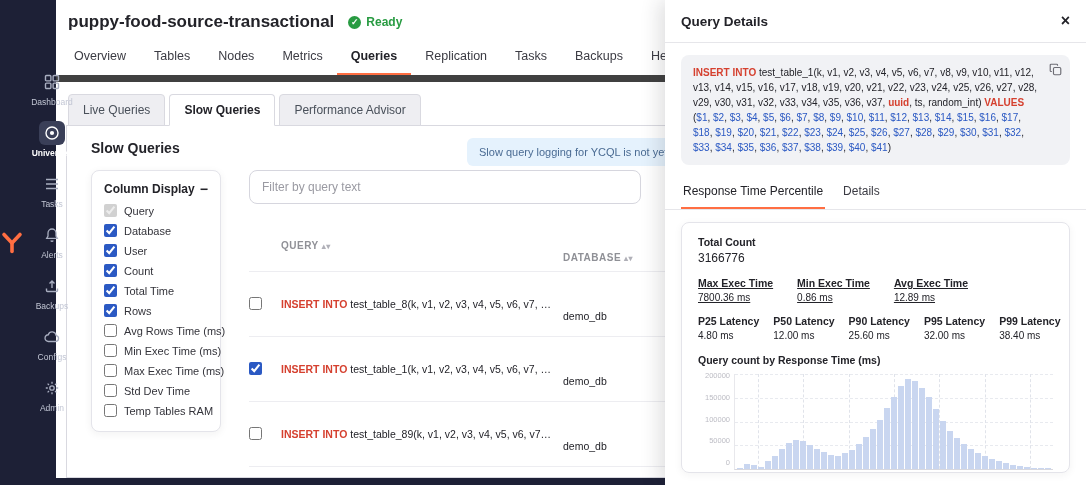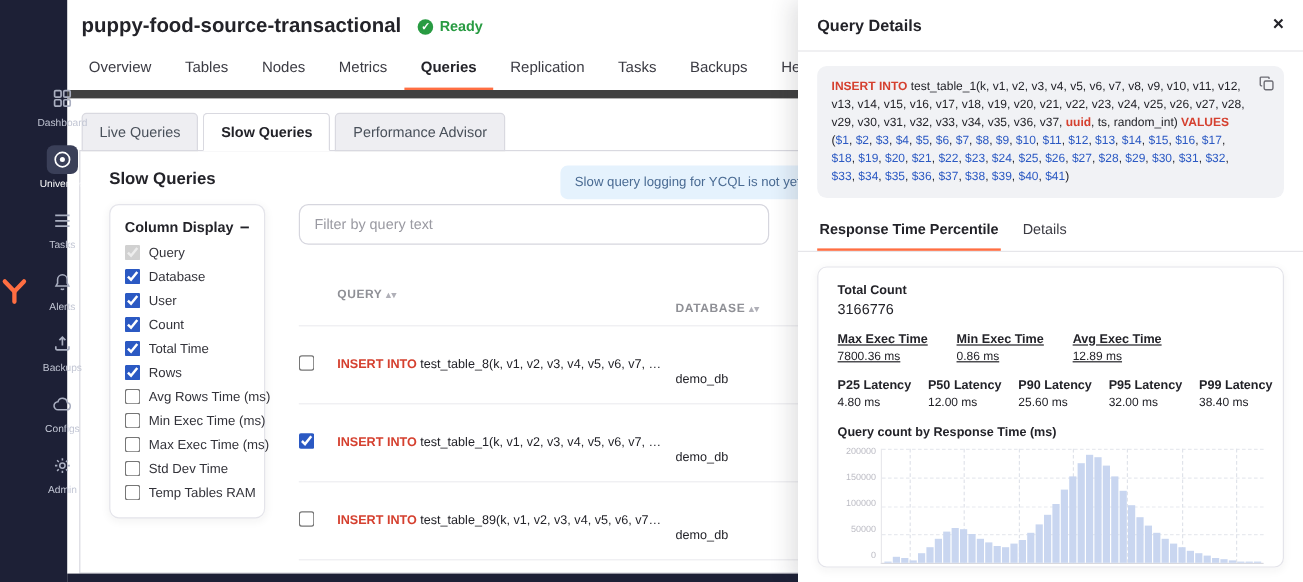--- a/index.html
+++ b/index.html
@@ -8,21 +8,21 @@
 
   
   .sidebar { position:absolute; left:0; top:0; width:56px; height:100%; background:#1d2036; display:flex; flex-direction:row; align-items:center; z-index:5; }
   .logo { width:56px; height:46px; display:flex; align-items:center; justify-content:center; cursor:pointer; }
   .nav { display:flex; flex-direction:column; width:56px; }
   .nav-item { width:56px; padding:6px 0 8px; display:flex; flex-direction:column; align-items:center; gap:3px; color:#a9aec0; cursor:pointer; }
   .nav-icon { width:26px; height:24px; border-radius:6px; display:flex; align-items:center; justify-content:center; }
   .nav-item.active { color:#fff; }
   .nav-item.active .nav-icon { background:#3a3f58; }
   .nav-label { font-size:8.5px; color:#c2c6d4; }
-  .nav-item.active .nav-label { color:#ffffff; }
+  .nav-item.active .nav-label { color:#ffffff;font-weight:bold; }
 
   
   .main { position:absolute; left:56px; top:0; right:0; height:100%; background:#fff; display:flex; flex-direction:column; }
   .main-header { display:flex; align-items:center; gap:14px; padding:12px 12px 6px 12px; }
   .page-title { font-size:17px; font-weight:700; }
   .status-badge { display:flex; align-items:center; gap:5px; font-size:12px; color:#289b42; font-weight:700; }
   .status-check { width:13px; height:13px; border-radius:50%; background:#289b42; color:#fff; font-size:9px; line-height:13px; text-align:center; }
   .tabbar { display:flex; padding:0 4px; border-bottom:7px solid #404040; }
   .tab { padding:11px 14px 10px; font-size:12.5px; color:#3b3b43; cursor:pointer; border-bottom:2px solid transparent; white-space:nowrap; }
   .tab.active { color:#232329; font-weight:700; border-bottom-color:#ff6e42; }
@@ -63,21 +63,21 @@
   .details { position:absolute; right:0; top:0; width:421px; height:100%; background:#fff; box-shadow:-6px 0 18px rgba(35,35,41,.14); z-index:10; display:flex; flex-direction:column; }
   .details-header { display:flex; justify-content:space-between; align-items:center; padding:13px 16px; border-bottom:1px solid #e6e6ea; font-size:13.5px; font-weight:700; }
   .close-btn { font-size:16px; line-height:1; cursor:pointer; color:#232329; }
   .details-body { flex:1; min-height:0; display:flex; flex-direction:column; overflow:hidden; }
   .sql-box { margin:12px 16px 10px; background:#f1f2f5; border-radius:8px; padding:10px 28px 10px 12px; font-size:10px; line-height:1.5; color:#232329; position:relative; }
   .kw-red { color:#d5402f; font-weight:700; }
   .param-blue { color:#2b59c3; }
   .copy-btn { position:absolute; top:8px; right:8px; color:#6c6c74; cursor:pointer; display:flex; }
   .d-tabs { display:flex; border-bottom:1px solid #e6e6ea; padding:0 16px; gap:16px; }
   .d-tab { padding:9px 2px; font-size:12px; color:#3b3b43; border-bottom:2px solid transparent; cursor:pointer; }
-  .d-tab.active { font-weight:700; border-bottom-color:#ff6e42; color:#232329; }
+  .d-tab.active { font-weight:400; border-bottom-color:#ff6e42; color:#232329; }
   .stats-card { margin:12px 16px; border:1px solid #e4e4ea; border-radius:8px; box-shadow:0 2px 8px rgba(35,35,41,.05); padding:13px 16px; flex:1; min-height:0; overflow:hidden; }
   .stat-label { font-size:10.5px; font-weight:700; white-space:nowrap; }
   .stat-value { font-size:10px; margin-top:3px; white-space:nowrap; }
   .total-value { font-size:12px; }
   .stats-row { display:flex; gap:14px; margin-top:12px; }
   .chart-title { font-size:10.5px; font-weight:700; margin-top:13px; }
 
   
   .chart { display:flex; margin-top:8px; }
   .y-axis { width:36px; flex:none; height:96px; display:flex; flex-direction:column; justify-content:space-between; align-items:flex-end; font-size:7.5px; color:#bcbcc4; padding-right:4px; transform:translateY(-3px); }

